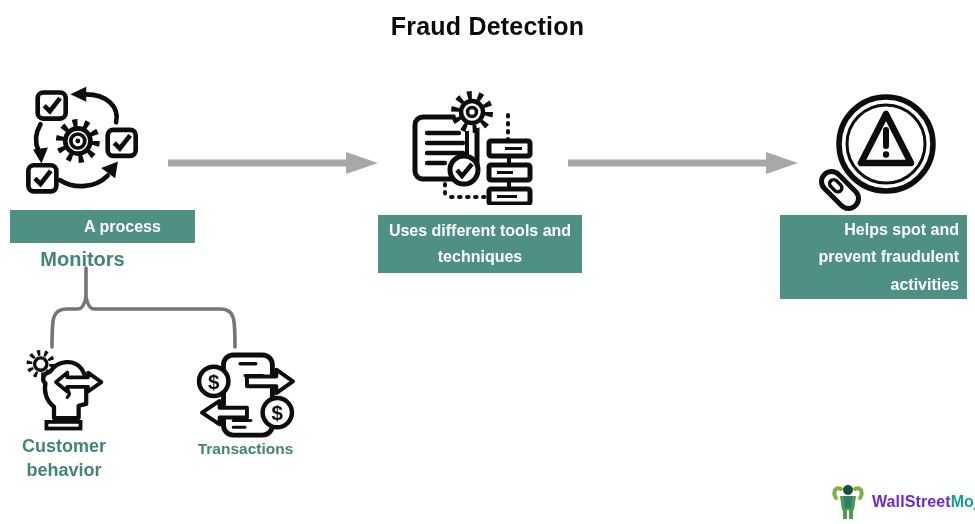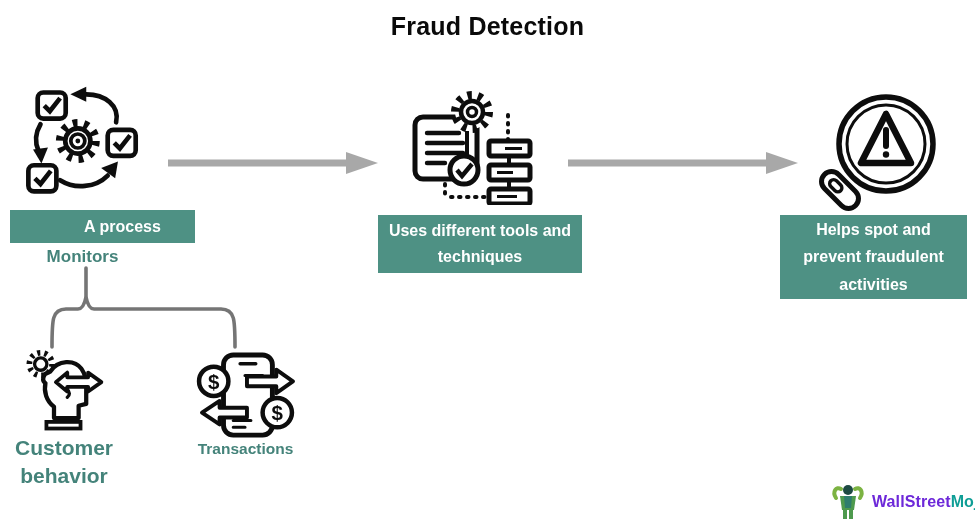--- a/index.html
+++ b/index.html
@@ -57,21 +57,21 @@
         <polyline points="94,62 100,68 111,54" stroke="#0d0d0d" stroke-width="5" fill="none"></polyline>
         <rect x="2" y="86" width="30" height="28" rx="6" stroke="#0d0d0d" stroke-width="5" fill="#fff"></rect>
         <polyline points="9,100 15,106 26,92" stroke="#0d0d0d" stroke-width="5" fill="none"></polyline>
       </g>
     </svg>
   </div>
 
   <div class="green-box" style="left:10px;top:210px;width:145px;height:33px;padding-left:40px;">
     <span>A process</span>
   </div>
-  <div class="teal-label" style="left:10px;top:246px;width:145px;font-size:17px;">Monitors</div>
+  <div class="teal-label" style="left:10px;top:246px;width:145px;font-size:20px;">Monitors</div>
 
   <div class="abs" style="left:40px;top:260px;">
     <svg width="210" height="92" viewBox="0 0 210 92" fill="none">
       <path d="M46,8 L46,37" stroke="#757575" stroke-width="3.6" stroke-linecap="round"></path>
       <path d="M12,87 C12,60 12,49 26,49 L38,49 C43,49 45,42 46,37 C47,42 49,49 54,49 L181,49 C195,49 195,60 195,87" stroke="#757575" stroke-width="3.6" stroke-linecap="round"></path>
     </svg>
   </div>
 
   <div class="abs" style="left:18px;top:348px;">
     <svg width="90" height="90" viewBox="0 0 95 95" fill="none">
@@ -99,21 +99,21 @@
         <circle cx="20" cy="30" r="15" fill="#fff" stroke="#0d0d0d" stroke-width="4.6"></circle>
         <text x="20" y="37.5" text-anchor="middle" font-family="Liberation Sans, sans-serif" font-size="21" font-weight="bold" fill="#0d0d0d">$</text>
       </g>
       <g>
         <circle cx="85" cy="62" r="15" fill="#fff" stroke="#0d0d0d" stroke-width="4.6"></circle>
         <text x="85" y="69.5" text-anchor="middle" font-family="Liberation Sans, sans-serif" font-size="21" font-weight="bold" fill="#0d0d0d">$</text>
       </g>
     </svg>
   </div>
 
-  <div class="teal-label" style="left:5px;top:434px;width:118px;font-size:21px;">Customer behavior</div>
+  <div class="teal-label" style="left:5px;top:434px;width:118px;font-size:18px;">Customer behavior</div>
   <div class="teal-label" style="left:183px;top:439px;width:125px;font-size:15.5px;">Transactions</div>
 
   <div class="abs" style="left:168px;top:148px;">
     <svg width="210" height="30" viewBox="0 0 210 30">
       <line x1="0" y1="15" x2="179" y2="15" stroke="#A8A8A8" stroke-width="7"></line>
       <polygon points="178,4 210,15 178,26" fill="#A8A8A8"></polygon>
     </svg>
   </div>
 
   <div class="abs" style="left:405px;top:85px;">
@@ -162,21 +162,21 @@
 
       <circle cx="80" cy="60" r="47" fill="#ffffff" stroke="#0d0d0d" stroke-width="5.5"></circle>
       <circle cx="80" cy="60" r="39" fill="none" stroke="#0d0d0d" stroke-width="3"></circle>
 
       <polygon points="80,30 55,79 105,79" fill="#ffffff" stroke="#0d0d0d" stroke-width="6.5" stroke-linejoin="round"></polygon>
       <path d="M80,46 L80,62" stroke="#0d0d0d" stroke-width="6" stroke-linecap="round"></path>
       <circle cx="80" cy="70.5" r="3.2" fill="#0d0d0d"></circle>
     </svg>
   </div>
 
-  <div class="green-box" style="left:780px;top:215px;width:187px;height:84px;padding:0 8px;box-sizing:border-box;line-height:1.7;">
+  <div class="green-box" style="left:780px;top:215px;width:187px;height:84px;padding:0 8px;box-sizing:border-box;line-height:1.7;text-align:right;">
     <span>Helps spot and prevent fraudulent activities</span>
   </div>
 
   <div class="logo">
     <span>
       <svg width="44" height="40" viewBox="0 0 44 40">
         <path d="M10,16 C6,10 10,4 15,7" stroke="#7CB342" stroke-width="4" fill="none" stroke-linecap="round"></path>
         <path d="M34,16 C38,10 34,4 29,7" stroke="#7CB342" stroke-width="4" fill="none" stroke-linecap="round"></path>
         <circle cx="22" cy="8" r="5" fill="#1D4A43"></circle>
         <path d="M14,14 L30,14 L28,28 L16,28 Z" fill="#4E9A4E"></path>

